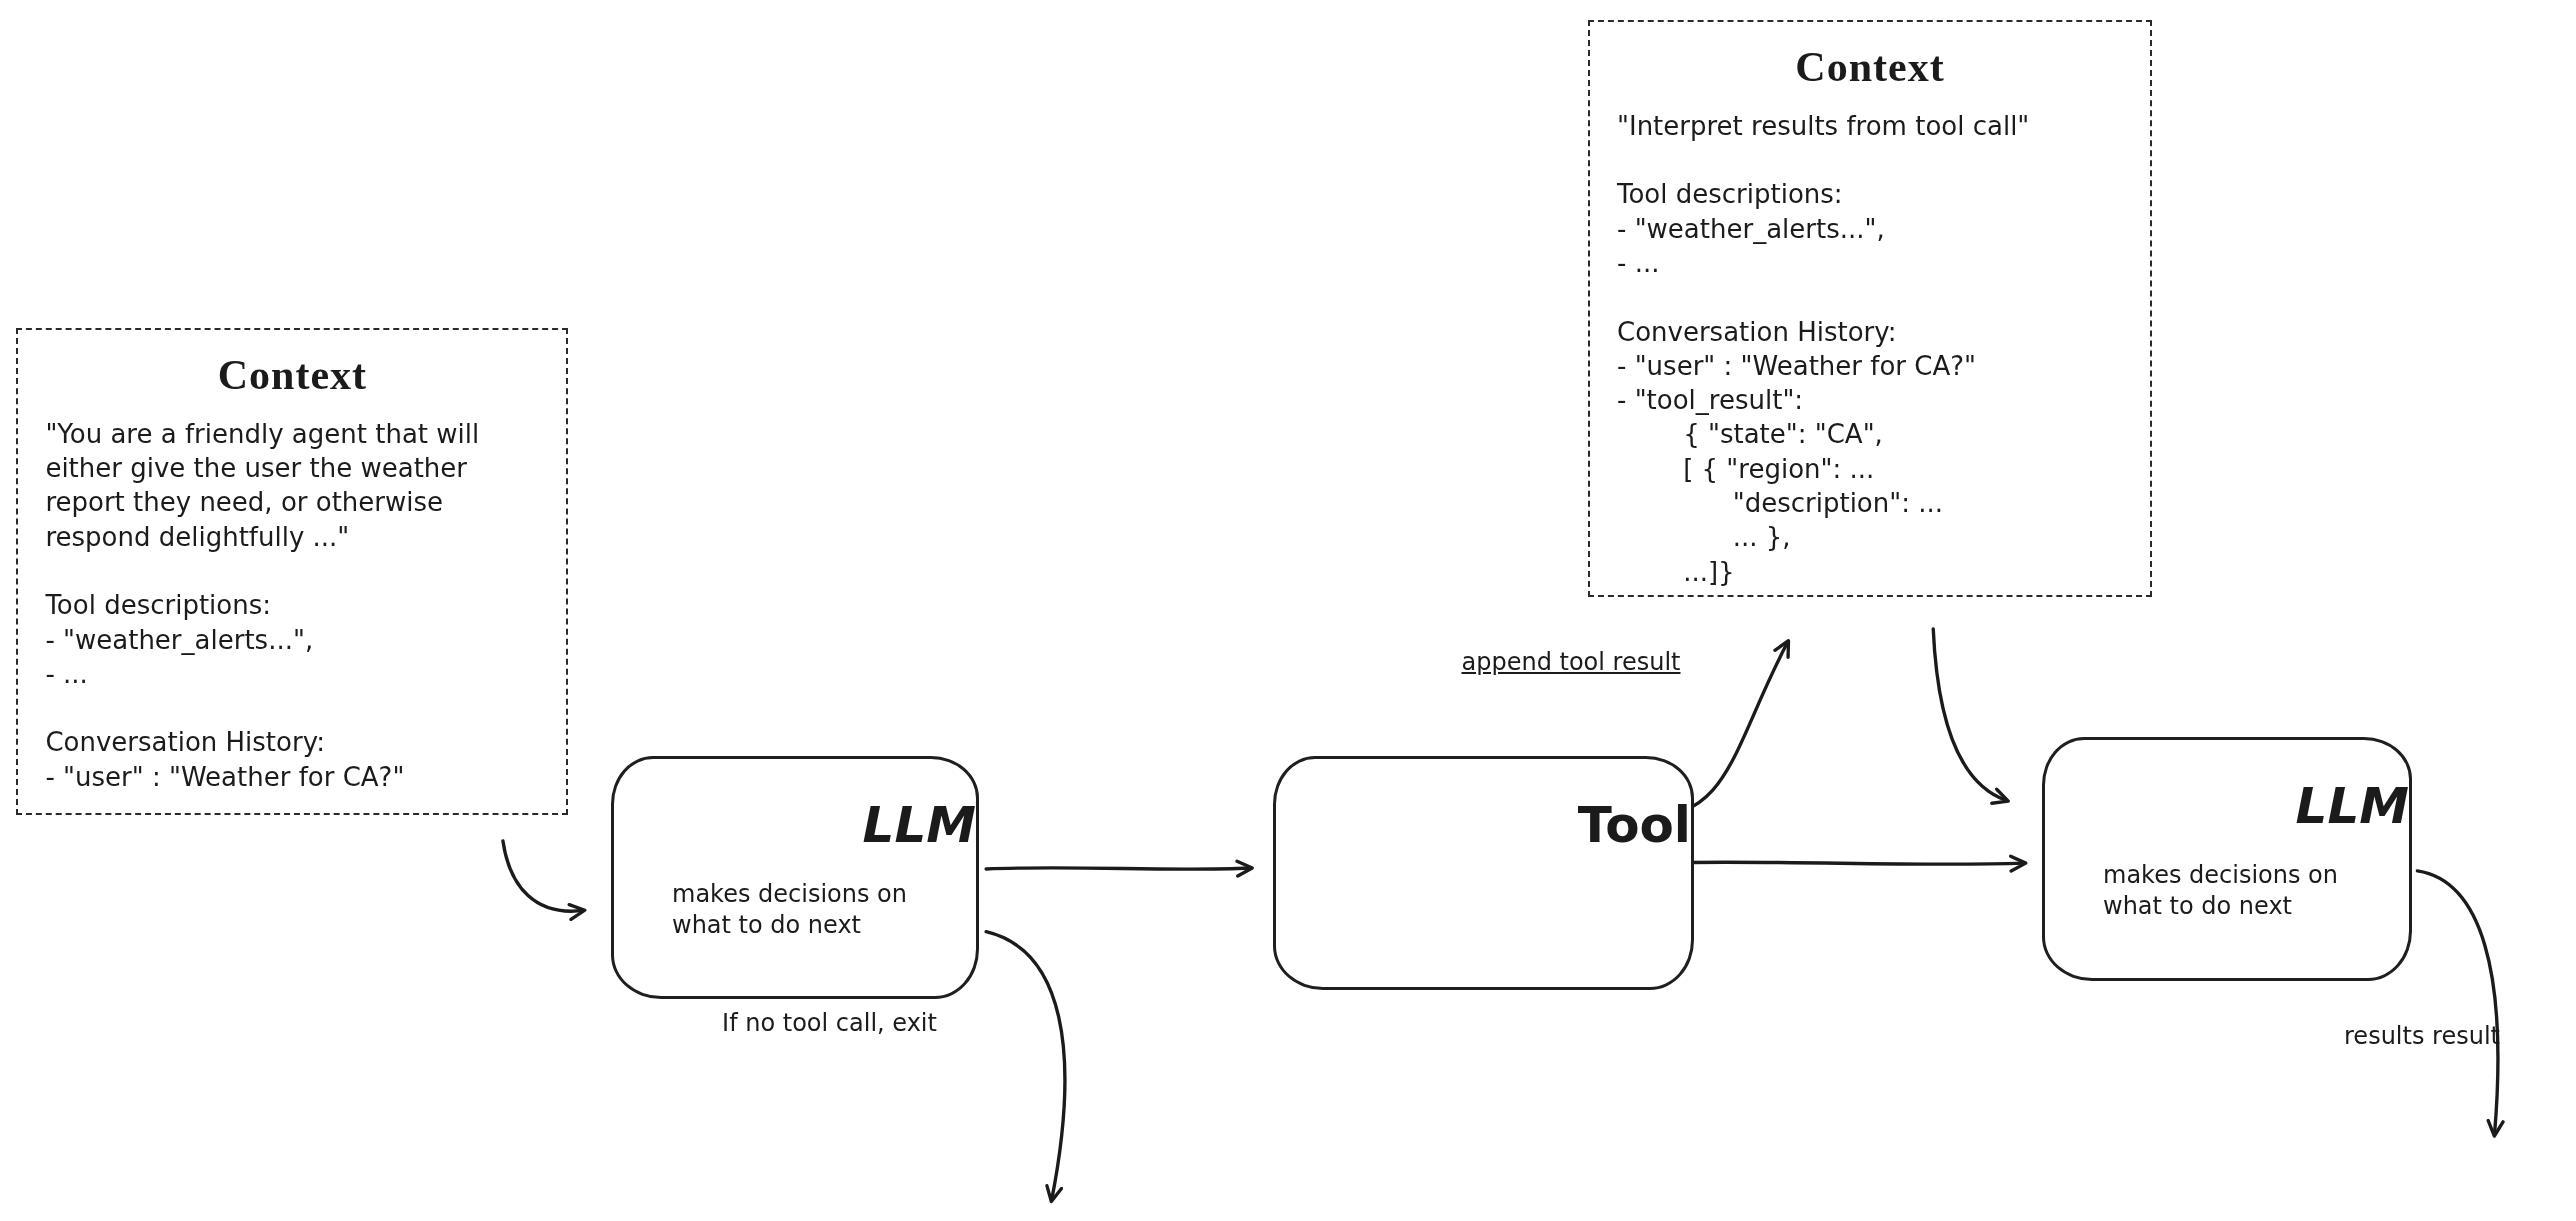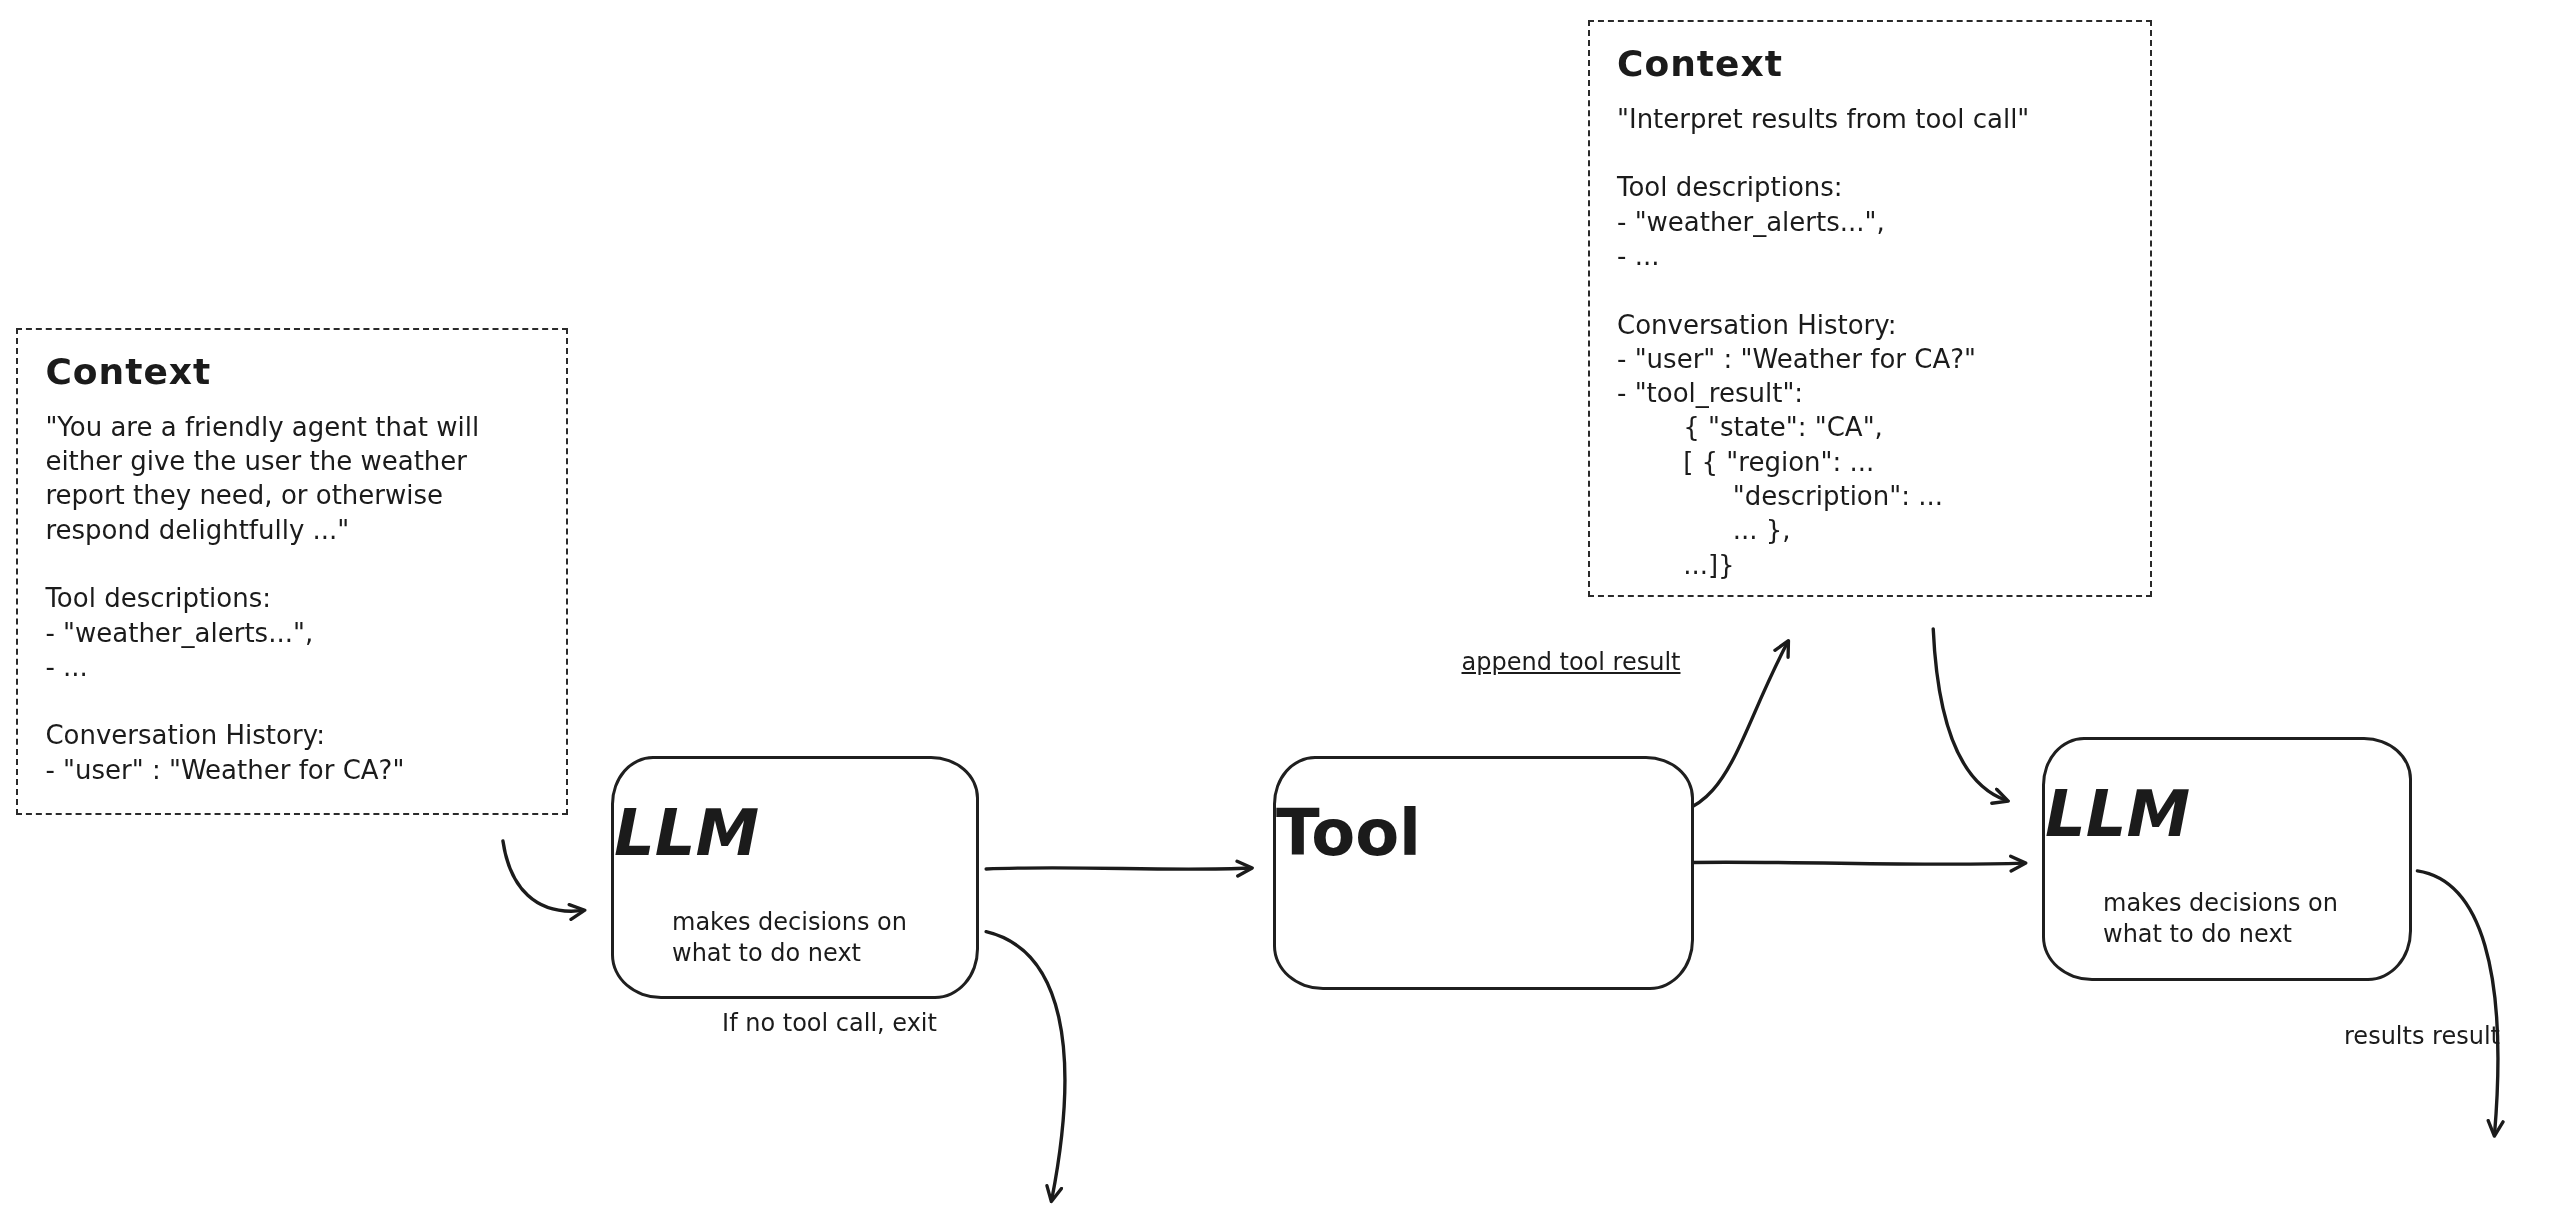--- a/index.html
+++ b/index.html
@@ -26,46 +26,48 @@
   .ctx-box {
     position: absolute;
     border: 2.9px dashed #2a2a2a;
     background: #ffffff;
     box-sizing: border-box;
     padding: 17.4px 27px;
   }
   .ctx-box--left  { left: 16.4px;   top: 328px; width: 552px; height: 487px; }
   .ctx-box--top   { left: 1588px; top: 20px;  width: 564px; height: 577px; }
   .ctx-title {
-    font-size: 36px;
+    text-align: center;
+    font-size: 42px;
     font-weight: 600;
     letter-spacing: 1px;
     margin: 3.9px 0 17.4px 0;
+    font-family: Liberation Serif, serif;
   }
   .ctx-body {
     white-space: pre-wrap;
     font-size: 26px;
     line-height: 1.32;
   }
   .node {
     position: absolute;
     border: 3.4px solid #1f1f1f;
     background: #ffffff;
     box-sizing: border-box;
     border-radius: 42px 48px 44px 50px / 48px 42px 50px 44px;
     padding-top: 37px;
   }
   .node--llm1 { left: 611px;  top: 756px; width: 368px; height: 243px; }
   .node--tool { left: 1273px; top: 756px; width: 421px; height: 234px; }
   .node--llm2 { left: 2042px; top: 737px; width: 370px; height: 244px; }
   .node-title {
-    text-align: left;
-    font-size: 64px;
+    text-align: right;
+    font-size: 50px;
     font-weight: 600;
-    margin-bottom: 37px;
+    margin-bottom: 25px;
   }
   .node-title--italic { font-style: italic; }
   .node-sub {
     white-space: pre-wrap;
     font-size: 24px;
     line-height: 1.3;
     padding-left: 58px;
   }
   .edge-label {
     position: absolute;

